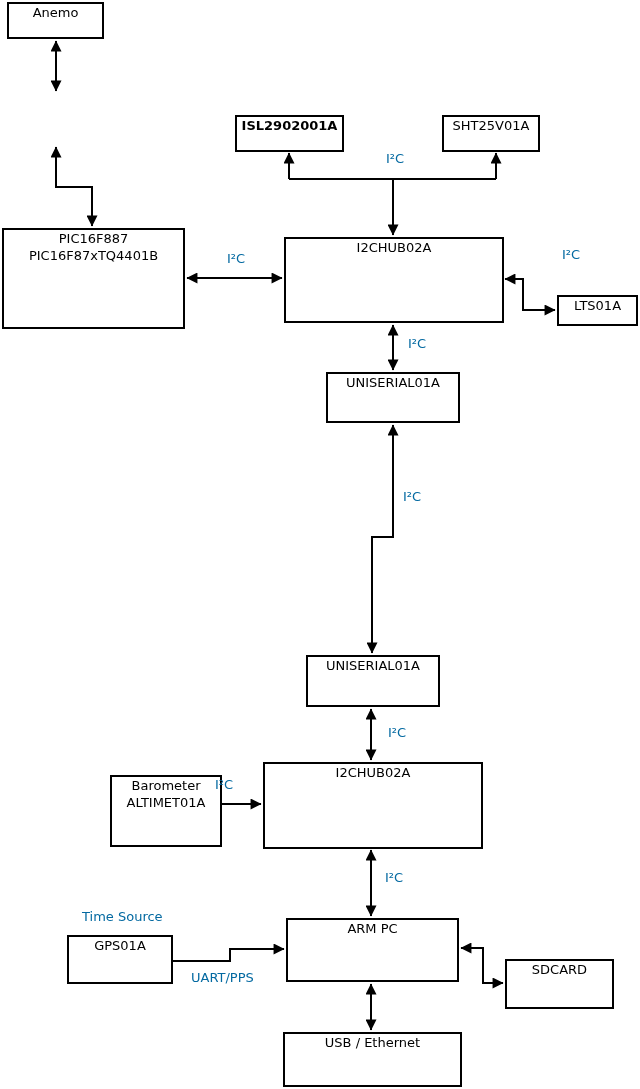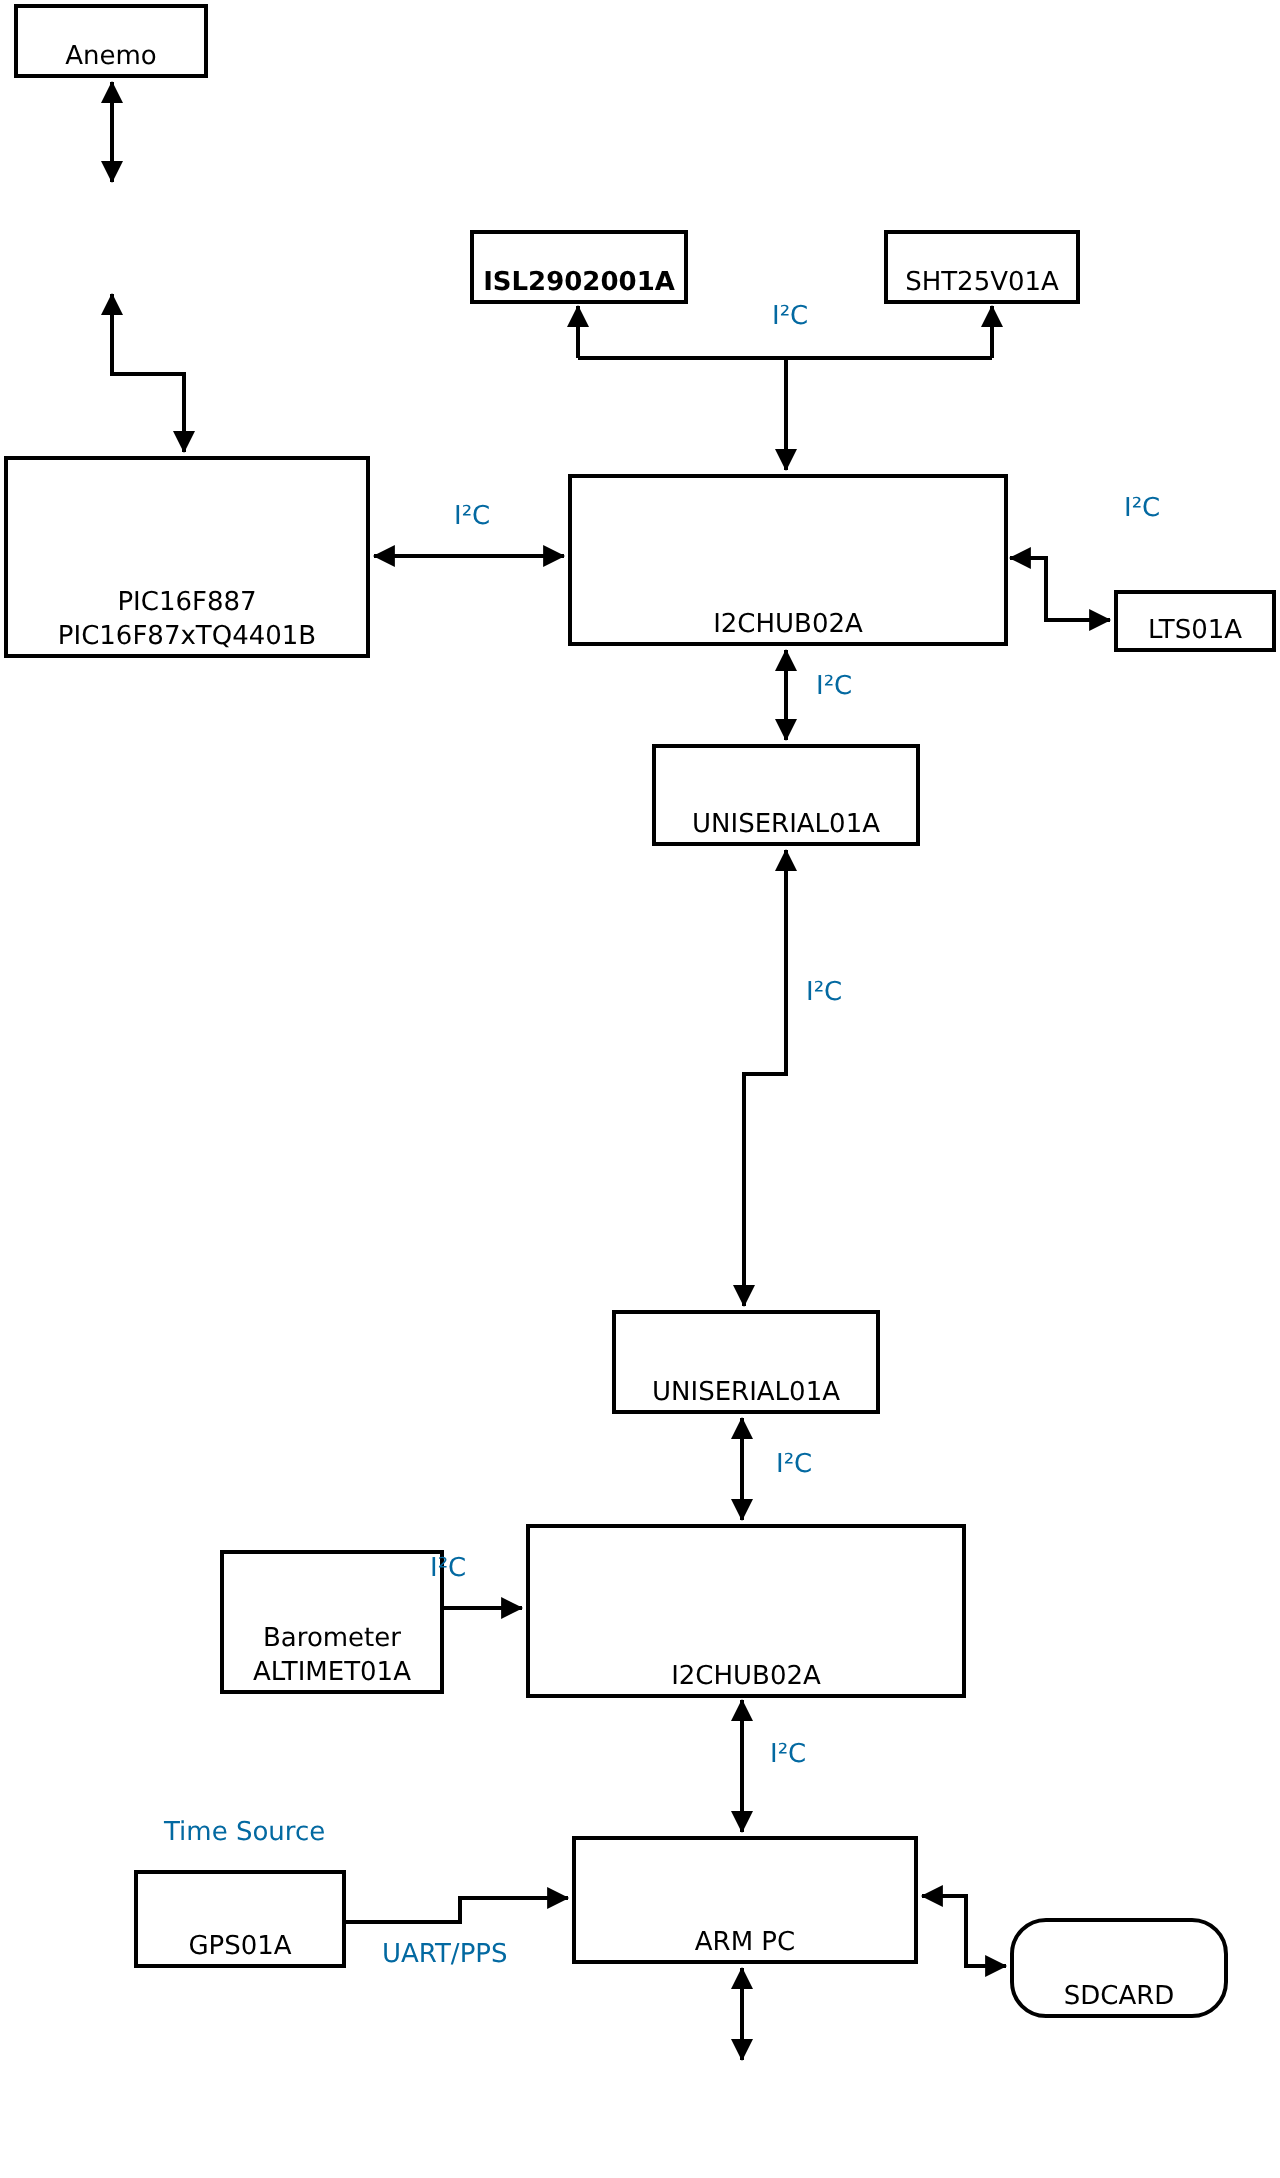--- a/index.html
+++ b/index.html
@@ -23,21 +23,21 @@
     height: 1089px;
   }
   .node {
     position: absolute;
     box-sizing: border-box;
     border: 2px solid #000000;
     background: #ffffff;
     display: flex;
     flex-direction: column;
     align-items: center;
-    justify-content: flex-end;
+    justify-content: flex-start;
     text-align: center;
     font-size: 13px;
     line-height: 17px;
     color: #000000;
   }
   .edge-label {
     position: absolute;
     font-size: 13px;
     line-height: 15px;
     color: #0369a1;
@@ -135,24 +135,27 @@
   </div>
 
   <div class="node" style="left:67px; top:935px; width:106px; height:49px;">
     <span>GPS01A</span>
   </div>
 
   <div class="node" style="left:286px; top:918px; width:173px; height:64px;">
     <span>ARM PC</span>
   </div>
 
-  <div class="node" style="left:505px; top:959px; width:109px; height:50px;border-radius:18px;">
+  <div class="node" style="left:505px; top:959px; width:109px; height:50px;">
     <span>SDCARD</span>
   </div>
 
+  <div class="node" style="left:283px; top:1032px; width:179px; height:55px;">
+    <span>USB / Ethernet</span>
+  </div>
 
   <div class="edge-label" style="left:386px; top:151px;">I²C</div>
 
   <div class="edge-label" style="left:227px; top:251px;">I²C</div>
 
   <div class="edge-label" style="left:562px; top:247px;">I²C</div>
 
   <div class="edge-label" style="left:408px; top:336px;">I²C</div>
 
   <div class="edge-label" style="left:403px; top:489px;">I²C</div>

